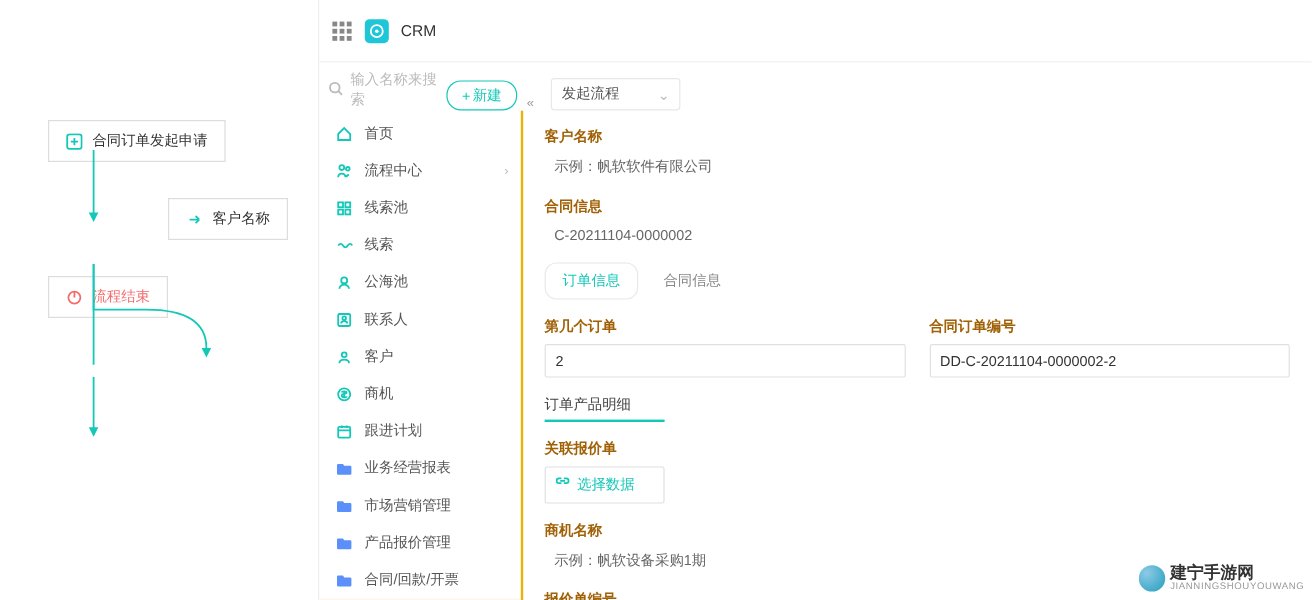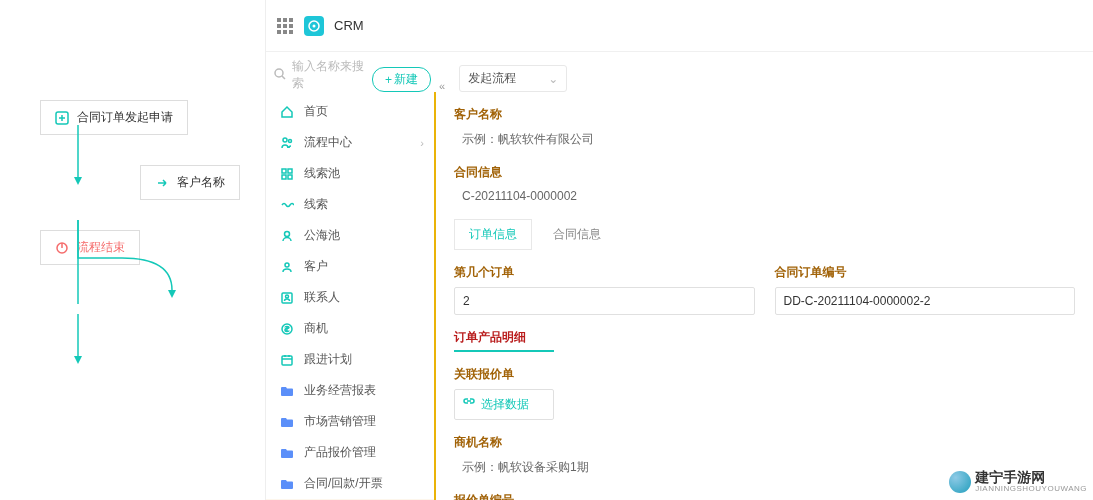--- a/index.html
+++ b/index.html
@@ -30,26 +30,26 @@
 .nav-item.sub{padding-left:36px}
 .nav-item.active{background:#fdf6ec;color:#14c8b8}
 .nav-item .chev{position:absolute;right:10px;color:#bbb;font-size:11px}
 .nav-ico{width:14px;height:14px;display:inline-flex;align-items:center;justify-content:center;color:#14c8b8}
 .nav-ico.folder{color:#5b8ff9}
 .form-area{flex:1;padding:14px 18px;overflow-y:auto}
 .form-section{margin-bottom:14px}
 .form-label{font-size:12px;font-weight:700;color:#a16207;margin-bottom:6px}
 .form-value{font-size:12px;color:#666;padding:2px 8px}
 .tabs{display:flex;gap:6px;margin:8px 0 14px}
-.tab{padding:6px 14px;font-size:12px;color:#888;cursor:pointer;border:1px solid transparent;border-radius:0}
+.tab{padding:6px 14px;font-size:12px;color:#888;cursor:pointer;border:1px solid transparent;border-radius:10px}
 .tab.active{color:#14c8b8;border:1px solid #e8e8e8;background:#fff}
 .two-col{display:flex;gap:20px}
 .two-col>div{flex:1}
 .input-box{border:1px solid #e0e0e0;border-radius:2px;padding:6px 8px;font-size:12px;color:#333;background:#fff}
-.section-head{color:#b91c1c;font-size:12px;font-weight:700;margin:14px 0 4px}
+.section-head{color:#404040;font-size:12px;font-weight:400;margin:14px 0 4px}
 .section-rule{height:2px;background:#14c8b8;width:100px;margin-bottom:14px}
 .select-data{border:1px solid #e0e0e0;border-radius:2px;padding:6px 8px;font-size:12px;color:#14c8b8;display:flex;align-items:flex-start;gap:6px;width:100px;cursor:pointer}
 .watermark{position:absolute;right:6px;bottom:6px;display:flex;align-items:center;gap:4px;font-size:11px;color:#666}
 .watermark .ball{width:22px;height:22px;border-radius:50%;background:radial-gradient(circle at 30% 30%,#8ecae6,#219ebc);display:inline-block}
 .watermark .cn{font-weight:700;font-size:14px;color:#333}
 .watermark .en{font-size:8px;color:#999;letter-spacing:.5px;display:block}
 .watermark .txt{display:flex;flex-direction:column;line-height:1.1}
 ::-webkit-scrollbar{width:0;height:0}
 </style>
 </head>
@@ -189,35 +189,35 @@
               <svg width="14" height="14" viewBox="0 0 14 14" fill="none" stroke="currentColor" stroke-width="1.5">
                 <circle cx="7" cy="5" r="2.5"></circle>
                 <path d="M3 12c0-2 2-3.5 4-3.5s4 1.5 4 3.5"></path>
               </svg>
             </span>
             <span>公海池</span>
           </div>
           <div class="nav-item">
             <span class="nav-ico">
               <svg width="14" height="14" viewBox="0 0 14 14" fill="none" stroke="currentColor" stroke-width="1.5">
-                <circle cx="7" cy="5" r="2"></circle>
-                <path d="M3 12c0-2 2-3 4-3s4 1 4 3"></path>
-              </svg>
-            </span>
-            <span>客户</span>
-          </div>
-          <div class="nav-item">
-            <span class="nav-ico">
-              <svg width="14" height="14" viewBox="0 0 14 14" fill="none" stroke="currentColor" stroke-width="1.5">
                 <rect x="2" y="2" width="10" height="10" rx="1"></rect>
                 <circle cx="7" cy="5.5" r="1.5"></circle>
                 <path d="M4.5 10c0-1 1-2 2.5-2s2.5 1 2.5 2"></path>
               </svg>
             </span>
             <span>联系人</span>
+          </div>
+          <div class="nav-item">
+            <span class="nav-ico">
+              <svg width="14" height="14" viewBox="0 0 14 14" fill="none" stroke="currentColor" stroke-width="1.5">
+                <circle cx="7" cy="5" r="2"></circle>
+                <path d="M3 12c0-2 2-3 4-3s4 1 4 3"></path>
+              </svg>
+            </span>
+            <span>客户</span>
           </div>
           <div class="nav-item">
             <span class="nav-ico">
               <svg width="14" height="14" viewBox="0 0 14 14" fill="none" stroke="currentColor" stroke-width="1.5">
                 <circle cx="7" cy="7" r="5"></circle>
                 <path d="M7 4V10M5 5.5C5 5 5.5 4.5 7 4.5S9 5 9 5.5 8 6.5 7 6.5 5 7 5 8 6 9.5 7 9.5 9 9 9 8.5"></path>
               </svg>
             </span>
             <span>商机</span>
           </div>

